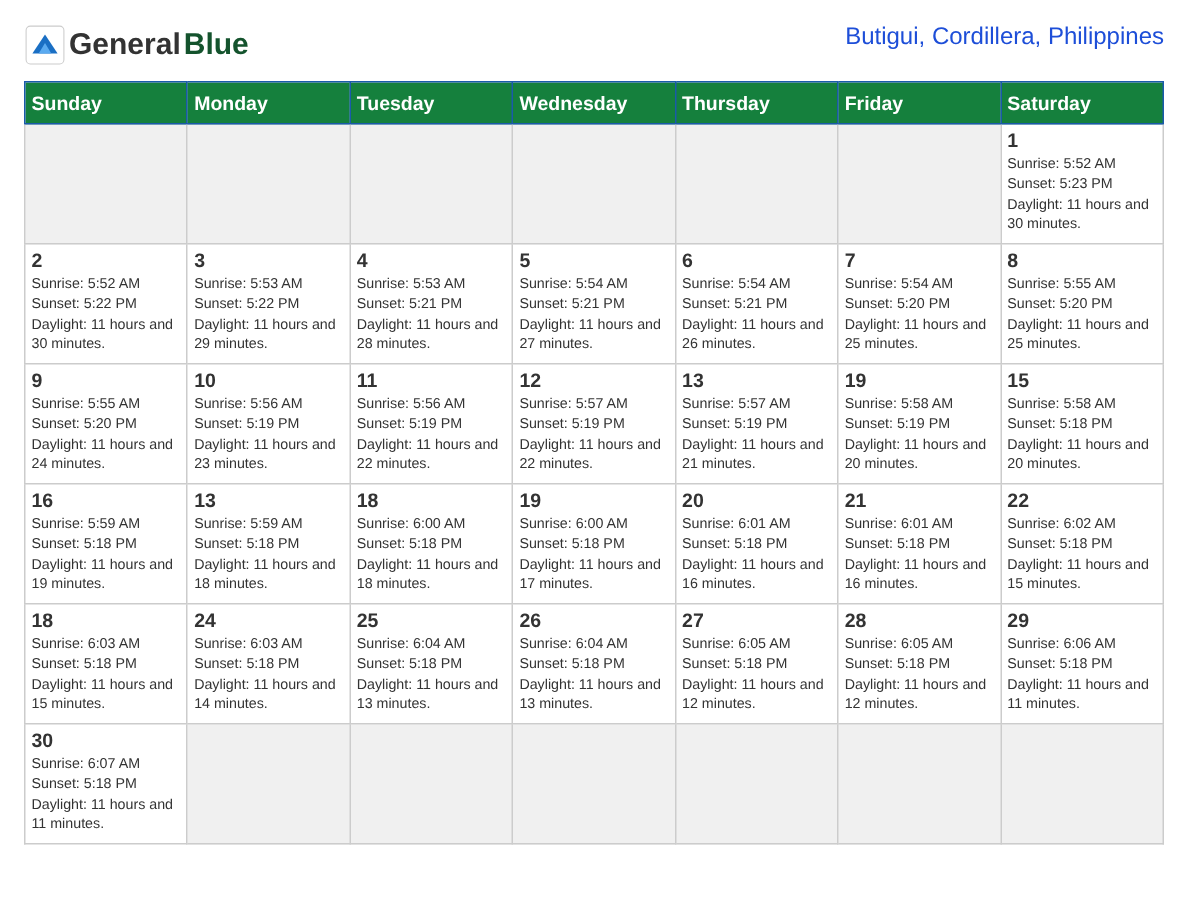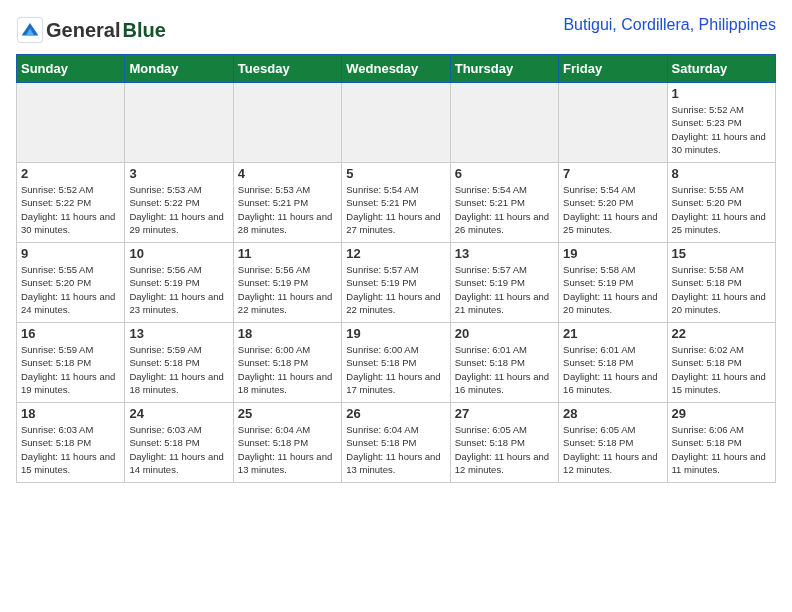--- a/index.html
+++ b/index.html
@@ -244,14 +244,26 @@
         </td>
         <td>
           <span class="day-number">28</span>
           <div class="day-info">Sunrise: 6:05 AM<br>Sunset: 5:18 PM<br>Daylight: 11 hours and 12 minutes.</div>
         </td>
         <td>
           <span class="day-number">29</span>
           <div class="day-info">Sunrise: 6:06 AM<br>Sunset: 5:18 PM<br>Daylight: 11 hours and 11 minutes.</div>
         </td>
       </tr>
+      <tr class="week-row">
+        <td>
+          <span class="day-number">30</span>
+          <div class="day-info">Sunrise: 6:07 AM<br>Sunset: 5:18 PM<br>Daylight: 11 hours and 11 minutes.</div>
+        </td>
+        <td class="empty"></td>
+        <td class="empty"></td>
+        <td class="empty"></td>
+        <td class="empty"></td>
+        <td class="empty"></td>
+        <td class="empty"></td>
+      </tr>
     </tbody>
 </table>
 
 </body></html>

